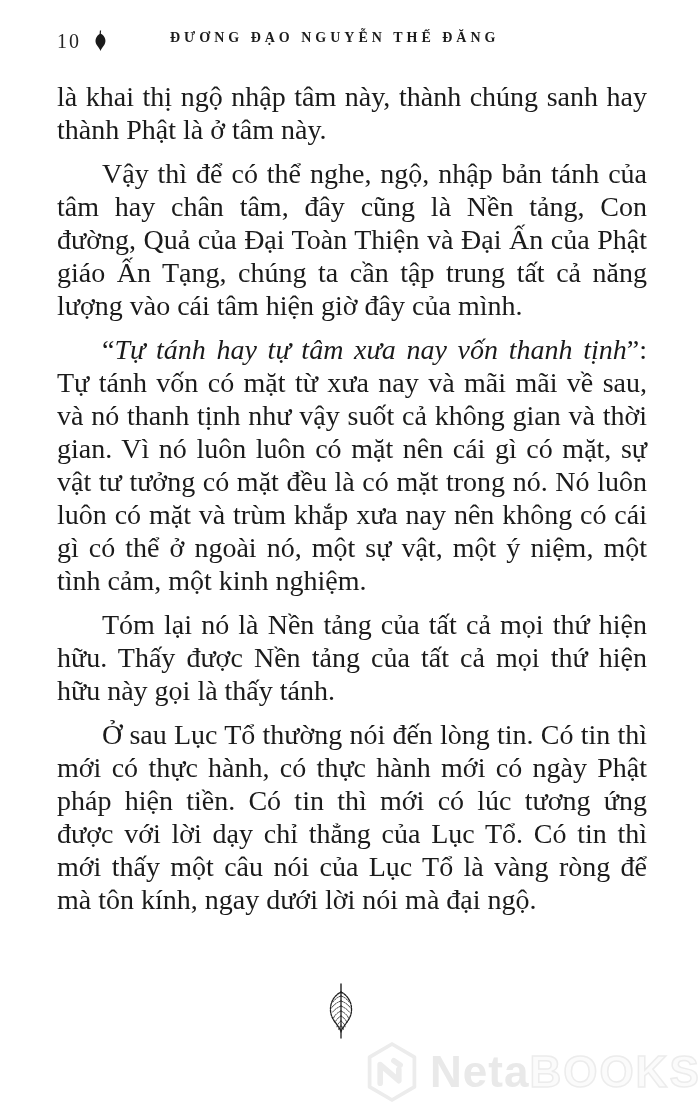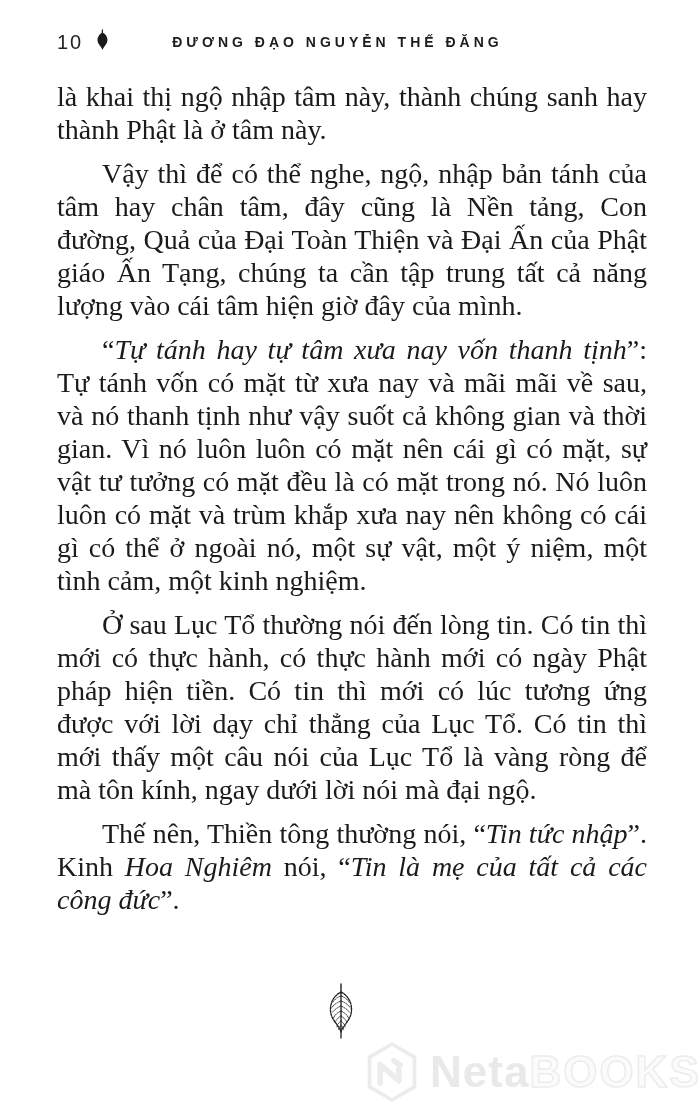--- a/index.html
+++ b/index.html
@@ -16,23 +16,23 @@
     font-family: "Liberation Serif", serif;
     color: #1c1c1c;
   }
 
   
   .running-header {
     position: absolute;
     left: 57px;
     top: 30px;
     display: flex;
-    align-items: center;
+    align-items: flex-start;
     height: 24px;
-    font-family: Liberation Sans, sans-serif;
+    font-family: Liberation Serif, serif;
     color: #1f1f1f;
   }
   .page-number {
     font-size: 20px;
     letter-spacing: 2px;
     color: #242424;
   }
   .header-leaf {
     margin: 0 14px 0 12px;
     display: inline-block;
@@ -114,22 +114,22 @@
         <path d="M7.5,3.5 C12.5,6.2 13.6,11 11.4,14.8 C10,17.2 8.4,18.2 7.5,21 C6.6,18.2 5,17.2 3.6,14.8 C1.4,11 2.5,6.2 7.5,3.5 Z" fill="#1a1a1a"></path>
       </svg>
     </span>
     <span class="running-title">ĐƯƠNG ĐẠO NGUYỄN THẾ ĐĂNG</span>
   </div>
 
   <div class="body-text">
       <p class=""><span>là khai thị ngộ nhập tâm này, thành chúng sanh hay thành Phật là ở tâm này.</span></p>
       <p class="indent"><span>Vậy thì để có thể nghe, ngộ, nhập bản tánh của tâm hay chân tâm, đây cũng là Nền tảng, Con đường, Quả của Đại Toàn Thiện và Đại Ấn của Phật giáo Ấn Tạng, chúng ta cần tập trung tất cả năng lượng vào cái tâm hiện giờ đây của mình.</span></p>
       <p class="indent"><span>“</span><em>Tự tánh hay tự tâm xưa nay vốn thanh tịnh</em><span>”: Tự tánh vốn có mặt từ xưa nay và mãi mãi về sau, và nó thanh tịnh như vậy suốt cả không gian và thời gian. Vì nó luôn luôn có mặt nên cái gì có mặt, sự vật tư tưởng có mặt đều là có mặt trong nó. Nó luôn luôn có mặt và trùm khắp xưa nay nên không có cái gì có thể ở ngoài nó, một sự vật, một ý niệm, một tình cảm, một kinh nghiệm.</span></p>
+      <p class="indent"><span>Tóm lại nó là Nền tảng của tất cả mọi thứ hiện hữu. Thấy được Nền tảng của tất cả mọi thứ hiện hữu này gọi là thấy tánh.</span></p>
       <p class="indent"><span>Ở sau Lục Tổ thường nói đến lòng tin. Có tin thì mới có thực hành, có thực hành mới có ngày Phật pháp hiện tiền. Có tin thì mới có lúc tương ứng được với lời dạy chỉ thẳng của Lục Tổ. Có tin thì mới thấy một câu nói của Lục Tổ là vàng ròng để mà tôn kính, ngay dưới lời nói mà đại ngộ.</span></p>
-      <p class="indent"><span>Thế nên, Thiền tông thường nói, “</span><em>Tin tức nhập</em><span>”. Kinh </span><em>Hoa Nghiêm</em><span> nói, “</span><em>Tin là mẹ của tất cả các công đức</em><span>”.</span></p>
     </div>
 
   <div class="footer-ornament">
     <svg width="32" height="56" viewBox="0 0 32 56">
       <g stroke="#1d1d1d" fill="none" stroke-linecap="round">
         <path d="M16,1 L16,10" stroke-width="1.4"></path>
         <path d="M16,9 C26,14 29,26 24.5,35 C21.8,40.2 18,43.5 16,48.5 C14,43.5 10.2,40.2 7.5,35 C3,26 6,14 16,9 Z" stroke-width="1.3" stroke-dasharray="2.2,1.2"></path>
         <path d="M16,9 L16,55" stroke-width="1.3"></path>
         <g stroke-width="0.9" stroke-dasharray="1.6,1.3">
           <path d="M16,13 Q21,14.5 24,19"></path>

